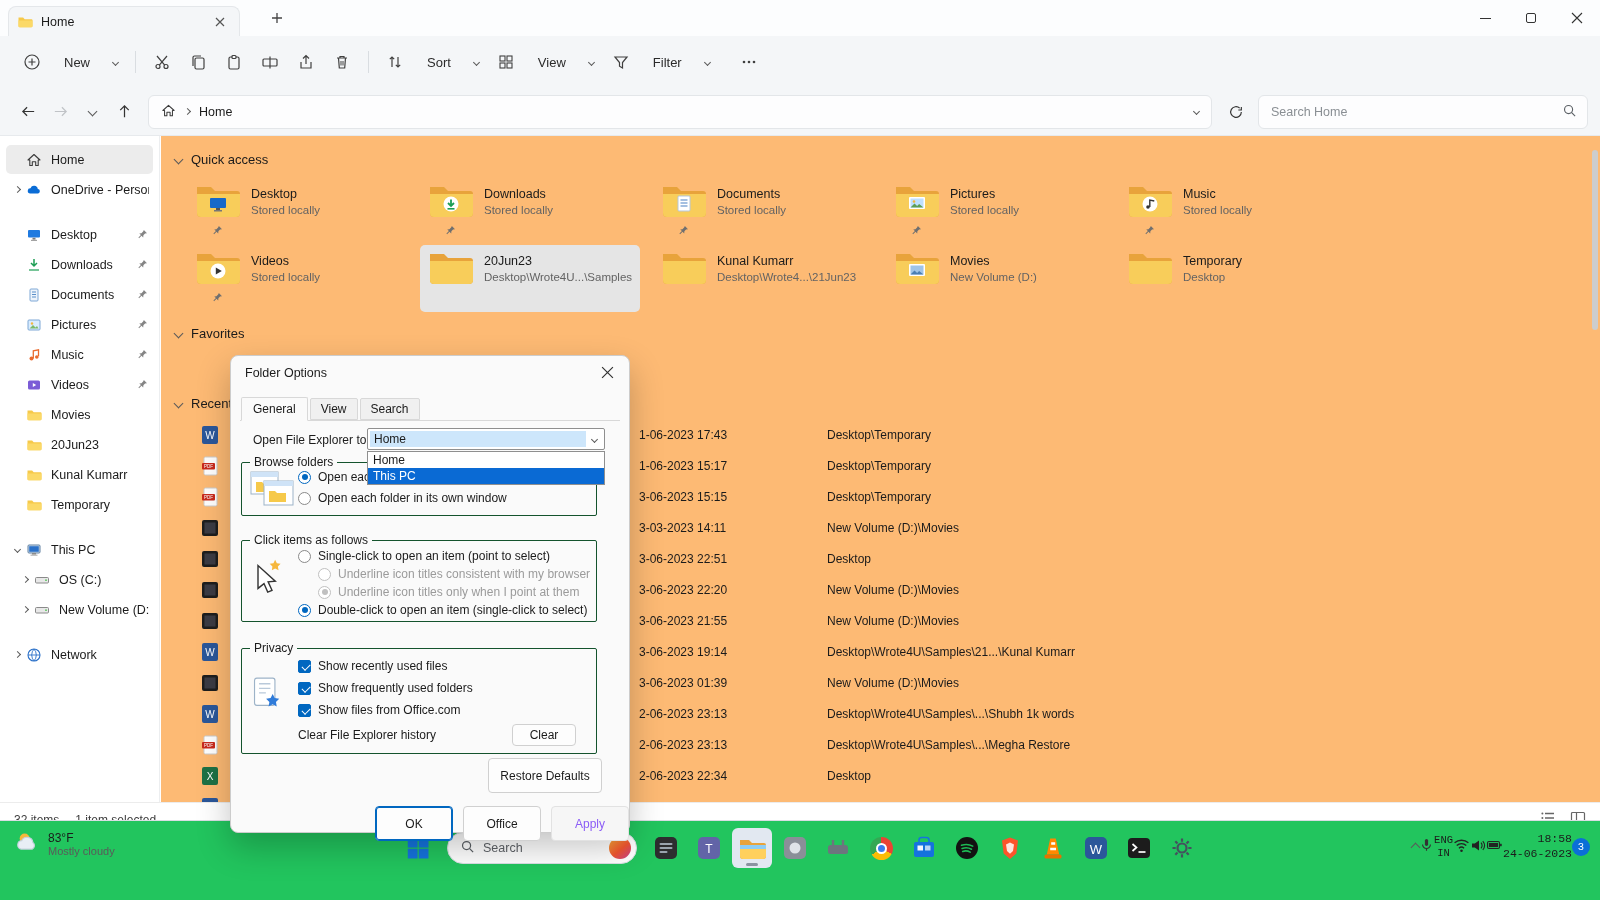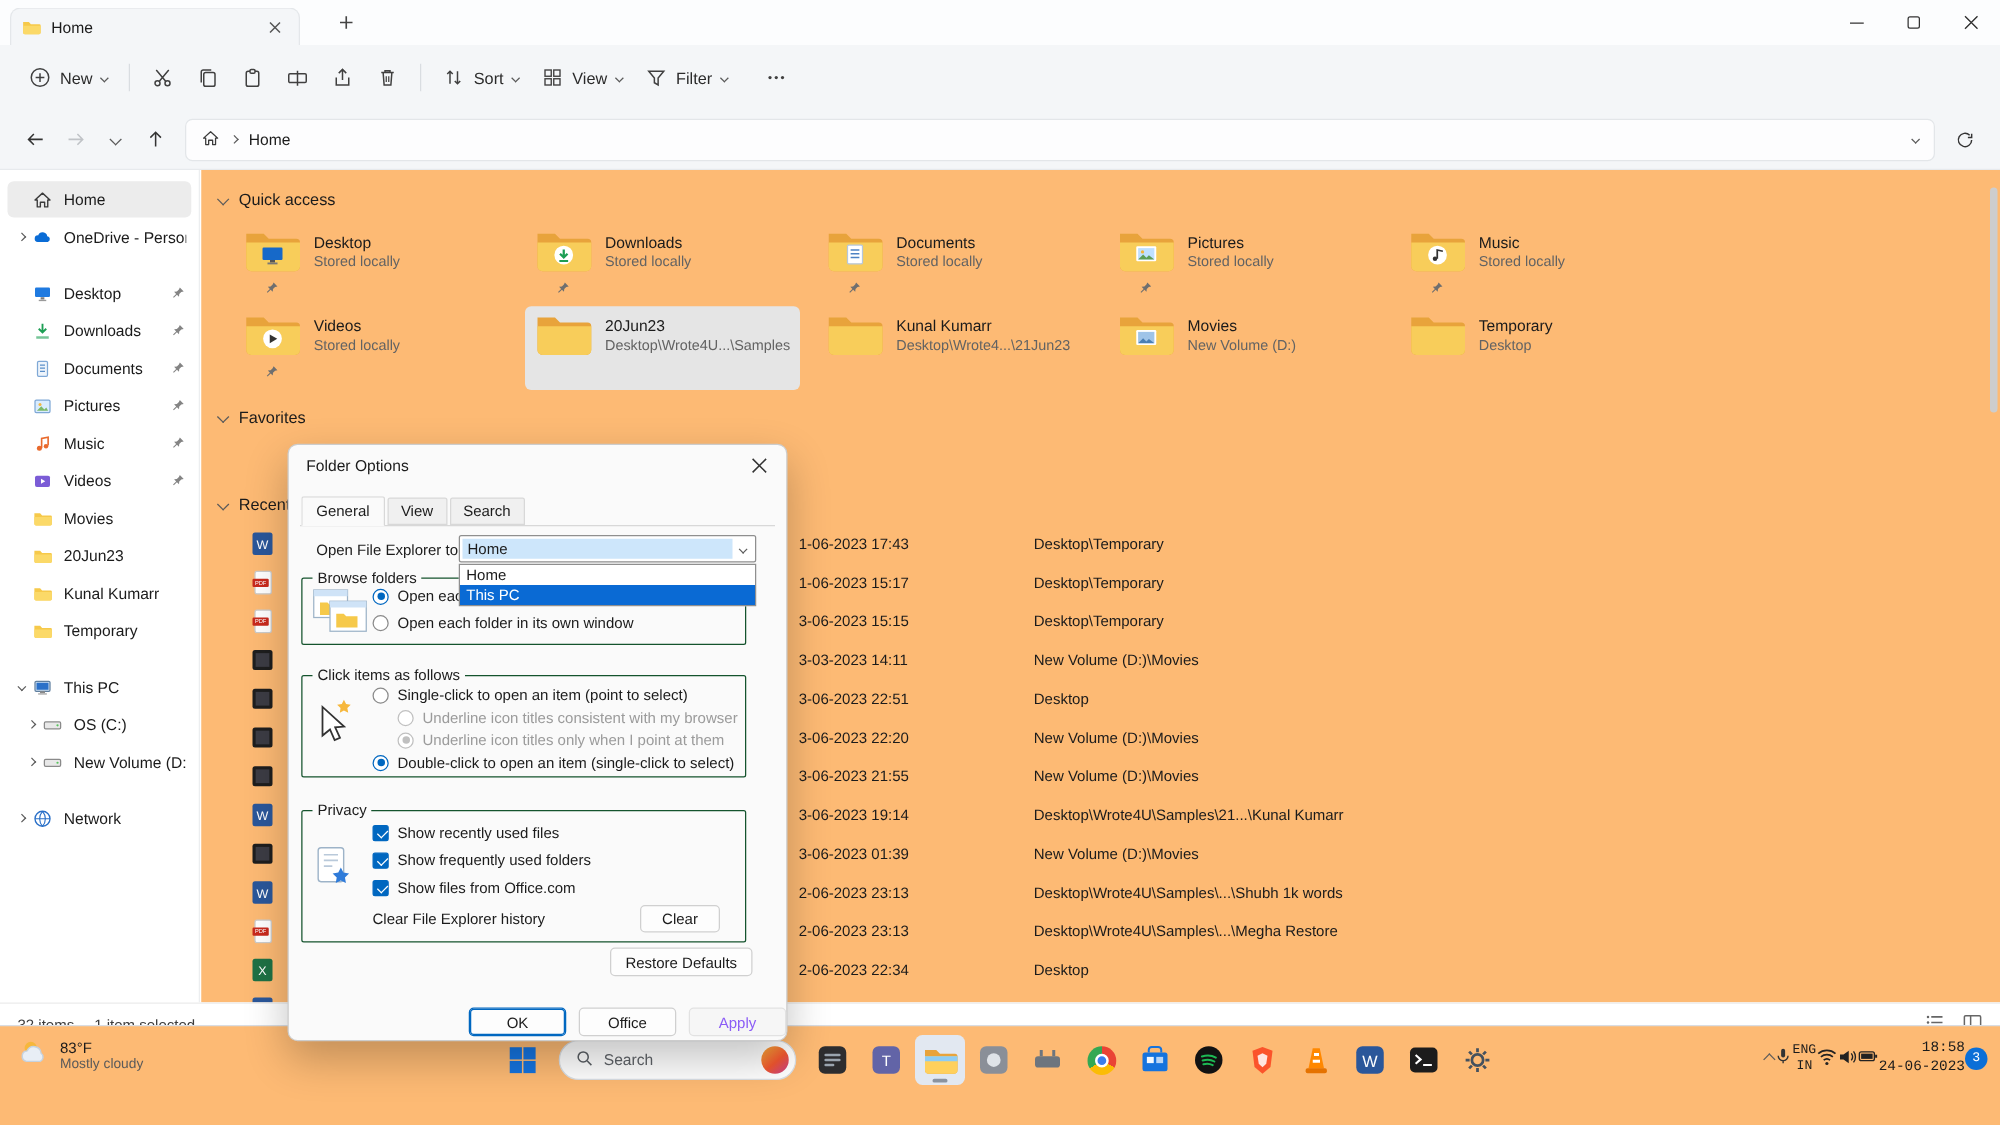--- a/index.html
+++ b/index.html
@@ -14,21 +14,21 @@
   .tab { position:absolute; left:8px; bottom:0; width:232px; height:30px; background:#f4f6f8; border:1px solid #e4e7ea; border-bottom:none; border-radius:8px 8px 0 0; display:flex; align-items:center; padding:0 8px; gap:8px; }
   .tab-title { flex:1; font-size:12.5px; white-space:nowrap; overflow:hidden; }
   .tabx, .newtab { width:22px; height:22px; display:flex; align-items:center; justify-content:center; border-radius:4px; }
   .newtab { position:absolute; left:266px; top:7px; }
   .wcs { position:absolute; right:0; top:0; height:36px; display:flex; }
   .wc { width:46px; height:36px; display:flex; align-items:center; justify-content:center; }
   .wc-min { width:11px; height:0; border-top:1.2px solid #333; display:block; }
   .wc-max { width:10px; height:10px; border:1.2px solid #333; border-radius:2px; display:block; }
 
   .toolbar { position:absolute; top:36px; left:0; right:0; height:52px; background:#f4f6f8; display:flex; align-items:center; padding-left:14px; }
-  .tbtn { display:flex; align-items:center; gap:7px; padding:8px 9px; border-radius:5px; font-size:13px; color:#2b2b2b; }
+  .tbtn { display:flex; align-items:center; gap:23px; padding:8px 9px; border-radius:5px; font-size:13px; color:#2b2b2b; }
   .tdiv { width:1px; height:22px; background:#d9dde1; margin:0 8px; }
   .tico { width:18px; height:18px; display:flex; }
 
   .addressbar { position:absolute; top:88px; left:0; right:0; height:48px; background:#f4f6f8; border-bottom:1px solid #e7eaed; display:flex; align-items:center; padding:0 12px; }
   .nav-btn { width:32px; height:32px; display:flex; align-items:center; justify-content:center; border-radius:5px; }
   .addr-field { flex:1; height:34px; background:#fdfdfe; border:1px solid #e3e6e9; border-radius:6px; display:flex; align-items:center; padding:0 12px; gap:9px; margin:0 8px; }
   .addr-path { font-size:12.5px; }
   .addr-spacer { flex:1; }
   .search-field { width:330px; height:34px; background:#fdfdfe; border:1px solid #e3e6e9; border-radius:6px; display:flex; align-items:center; padding:0 10px; margin-left:6px; gap:8px; }
   .search-field input { flex:1; border:none; outline:none; background:transparent; font:inherit; font-size:12.5px; color:#333; }
@@ -94,31 +94,31 @@
   .grp-ic { position:absolute; left:8px; display:flex; }
   .ctl { position:absolute; display:flex; align-items:center; gap:7px; white-space:nowrap; }
   .radio { width:13px; height:13px; border:1px solid #8a8a8a; border-radius:50%; background:#fff; position:relative; flex:none; }
   .radio.sel { border-color:#0067c0; }
   .radio.sel::after { content:""; position:absolute; inset:2.5px; border-radius:50%; background:#0067c0; }
   .radio.dis { border-color:#c0c0c0; }
   .radio.dis.dot::after { content:""; position:absolute; inset:2.5px; border-radius:50%; background:#c0c0c0; }
   .ctl.dis { color:#9b9b9b; }
   .cb { width:13px; height:13px; background:#0067c0; border:1px solid #0067c0; border-radius:2px; position:relative; flex:none; }
   .cb::after { content:""; position:absolute; left:2.5px; top:3px; width:6.5px; height:3.5px; border-left:1.6px solid #fff; border-bottom:1.6px solid #fff; transform:rotate(-45deg); }
-  .btn { position:absolute; height:23px; background:#fdfdfd; border:1px solid #d0d0d0; border-radius:4px; font-size:12px; display:flex; align-items:center; justify-content:center; }
+  .btn { position:absolute; height:35px; background:#fdfdfd; border:1px solid #d0d0d0; border-radius:4px; font-size:12px; display:flex; align-items:center; justify-content:center; }
   .btn.def { border-color:#0067c0; box-shadow:inset 0 0 0 1px #0067c0; }
   .btn.dis { color:#8b5cf6; background:#f6f6f6; border-color:#e2e2e2; }
   #btn-clear { left:270px; top:75px; width:64px; height:22px; }
   #btn-restore { left:257px; top:402px; width:114px; }
   #btn-ok { left:144px; top:450px; width:78px; }
   #btn-cancel { left:232px; top:450px; width:78px; }
   #btn-apply { left:320px; top:450px; width:78px; }
 
   
-  .taskbar { position:absolute; left:0; bottom:0; width:100%; height:80px; background:#fdba74; border-top:1px solid #d9dde3; }
+  .taskbar { position:absolute; left:0; bottom:0; width:100%; height:80px; background:#22c55e; border-top:1px solid #d9dde3; }
   .weather { position:absolute; left:14px; top:9px; display:flex; align-items:center; gap:8px; }
   .w-temp { font-size:12px; }
   .w-cond { font-size:11px; color:#5a5a5a; }
   .tb-center { position:absolute; left:50%; top:7px; transform:translateX(-50%); display:flex; align-items:center; gap:3px; }
   .tbi { width:40px; height:40px; border-radius:6px; display:flex; align-items:center; justify-content:center; position:relative; }
   .tbi.active { background:#e2e8f1; }
   .tbi.active::after { content:""; position:absolute; bottom:2px; left:14px; width:12px; height:3px; border-radius:2px; background:#7a8term; background:#8a93a0; }
   .tb-search { width:190px; height:32px; border-radius:16px; background:#fff; border:1px solid #dadfe5; display:flex; align-items:center; gap:8px; padding:0 5px 0 12px; margin:0 6px; }
   .tb-search-label { font-size:12.5px; color:#5f6368; }
   .bing { margin-left:auto; width:22px; height:22px; border-radius:50%; background:linear-gradient(140deg,#ffb03a,#f2572f 55%,#c43f8f); }
@@ -301,20 +301,27 @@
         <i class="cv s r"></i>
         <span class="addr-path">Home</span>
         <span class="addr-spacer"></span>
         <i class="cv s"></i>
       </div>
       <span class="nav-btn">
           <svg width="16" height="16" viewBox="0 0 18 18">
             <path d="M15 9a6 6 0 1 1-1.8-4.3M15 3.4v3.4h-3.4" fill="none" stroke="#333" stroke-width="1.3"></path>
           </svg>
         </span>
+      <div class="search-field">
+        <input placeholder="Search Home" style="">
+        <span><svg width="15" height="15" viewBox="0 0 16 16">
+              <circle cx="7" cy="7" r="4.3" fill="none" stroke="#5a5f64" stroke-width="1.2"></circle>
+              <path d="M10.3 10.3 14 14" stroke="#5a5f64" stroke-width="1.2"></path>
+            </svg></span>
+      </div>
     </div>
 
     <div class="body">
       <div class="sidebar" id="sb-list">
           <div class="sb-item sel">
             <span class="sb-chev"></span>
             <span class="sb-ic">
               <svg width="16" height="16" viewBox="0 0 16 16">
                 <path d="M8 2.5 14 8h-1.8v5.5H9.7V9.8H6.3v3.7H3.8V8H2z" fill="none" stroke="#3b3b3b" stroke-width="1.1" stroke-linejoin="round"></path>
               </svg>

